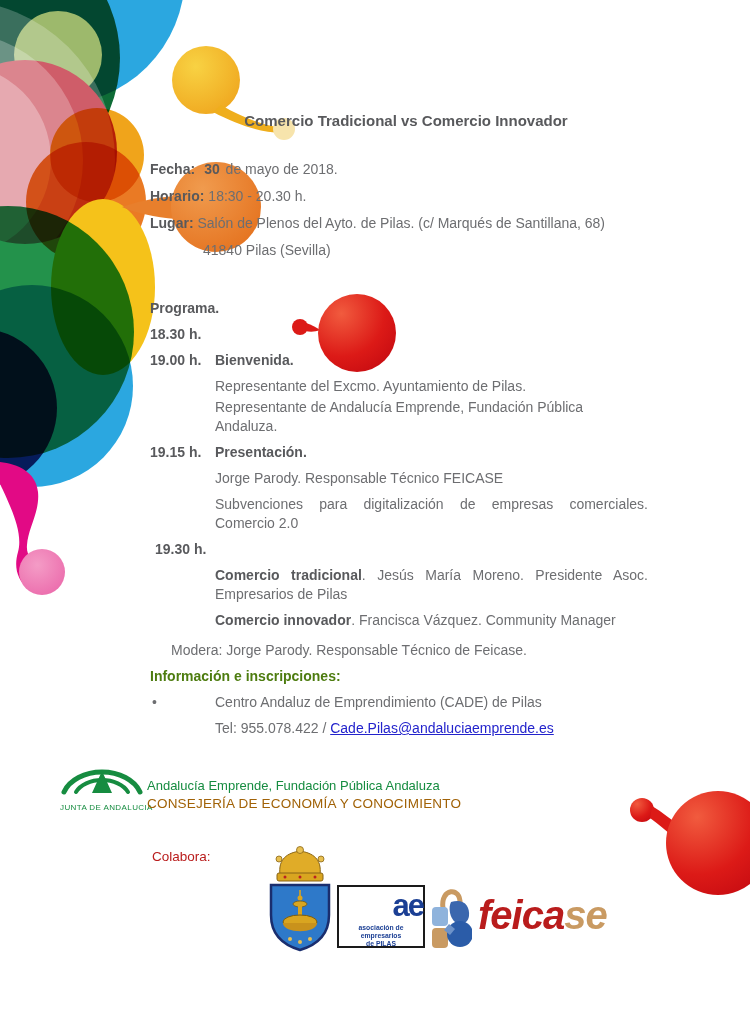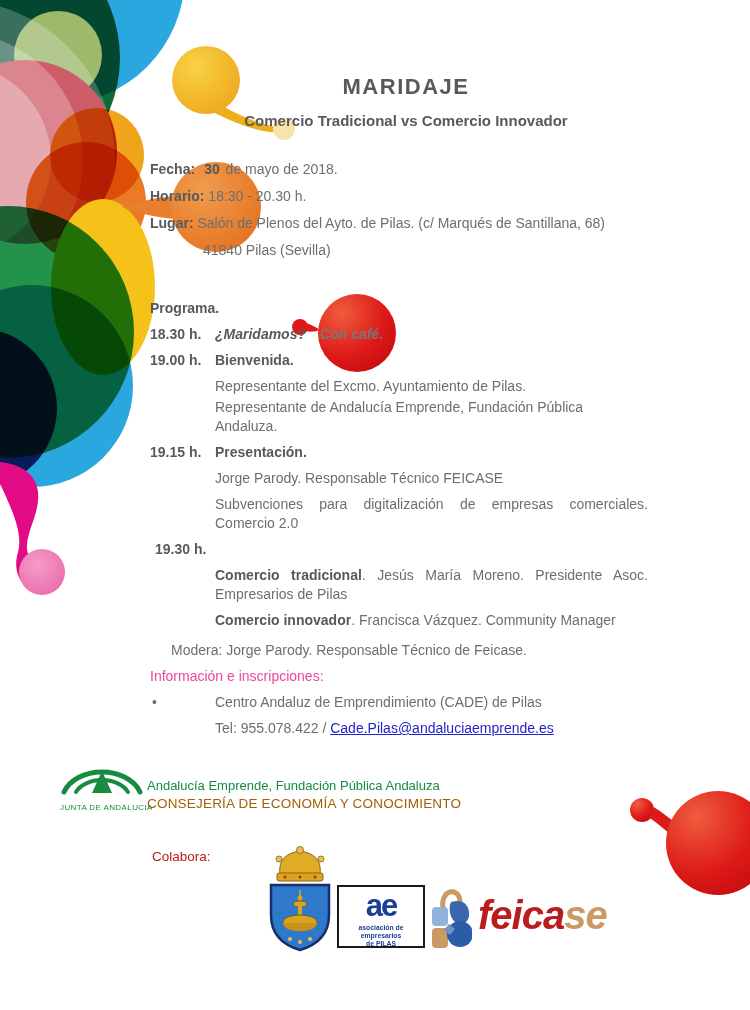--- a/index.html
+++ b/index.html
@@ -30,38 +30,38 @@
   .note{font-style:italic;font-weight:bold;color:#77787C;margin-left:14px;}
   .sub{margin-left:65px;margin-top:7px;line-height:19px;}
   .mt2{margin-top:2px;}
   .mt0{margin-top:0;}
   .just{text-align:justify;text-align-last:justify;}
   .lead{font-weight:bold;color:#58595C;}
 
   .footer{top:641px;left:150px;width:498px;font-size:14px;color:#6D6E71;}
   .f-line{line-height:19px;margin-top:7px;}
   .f-line:first-child{margin-top:0;margin-left:21px;}
-  .info{font-weight:normal;color:#ec4899;}
+  .info{font-weight:bold;color:#4d7c0f;}
   .bullet-row{display:flex;}
   .bullet{flex:0 0 65px;padding-left:2px;box-sizing:border-box;}
   .tel{padding-left:65px;}
   a.email{color:#2323CC;text-decoration:underline;}
 
   .junta{left:60px;top:756px;width:84px;text-align:center;}
   .junta-caption{font-size:8px;color:#168C40;letter-spacing:0.4px;margin-top:1px;white-space:nowrap;}
   .junta-text{left:147px;top:778px;}
   .jt1{font-size:13px;color:#168C40;line-height:16px;}
   .jt2{font-size:13.5px;color:#a16207;font-weight:normal;line-height:20px;letter-spacing:0.2px;}
 
   .colabora{left:152px;top:849px;font-size:13.5px;color:#b91c1c;}
 
   .shield{left:263px;top:845px;}
   .ae-box{left:337px;top:885px;width:88px;height:63px;border:2px solid #1a1a1a;background:#fff;
           box-sizing:border-box;text-align:center;}
-  .ae-mono{font-size:31px;font-weight:bold;color:#1B3F94;line-height:32px;letter-spacing:-2px;margin-top:3px;}
+  .ae-mono{font-size:31px;font-weight:bold;color:#1B3F94;line-height:32px;letter-spacing:-2px;margin-top:3px;text-align:right;}
   .ae-l1{font-size:6.8px;color:#1B3F94;font-weight:bold;line-height:8px;margin-top:2px;}
   .ae-l2{font-size:6.8px;color:#1B3F94;font-weight:bold;line-height:8px;}
 
   .bag{left:430px;top:880px;}
   .feicase{left:478px;top:893px;font-size:40px;font-weight:bold;font-style:italic;letter-spacing:-1px;}
   .fc-blue{color:#b91c1c;}
   .fc-tan{color:#C99A62;}
 </style>
 </head>
 <body>
@@ -125,36 +125,34 @@
       <circle cx="357" cy="333" r="39" fill="url(#gradRed)"></circle>
     </g>
 
     <g>
       <circle cx="642" cy="810" r="12" fill="url(#gradRed)"></circle>
       <path d="M 650,818 C 658,824 666,830 673,837 L 681,827 C 672,820 662,812 652,806 Z" fill="#DC1A17"></path>
       <circle cx="718" cy="843" r="52" fill="url(#gradRed)"></circle>
     </g>
   </svg>
 
-  <div class="z title">MARIDAJE</div>
   <div class="z subtitle">Comercio Tradicional vs Comercio Innovador</div>
 
   <div class="z details">
     <div><span class="lbl">Fecha:</span><span class="lbl day">30</span> <span>de mayo de 2018.</span></div>
     <div><span class="lbl">Horario:</span> <span>18:30 - 20.30 h.</span></div>
     <div class="d-nowrap"><span class="lbl">Lugar:</span> <span>Salón de Plenos del Ayto. de Pilas. (c/ Marqués de Santillana, 68)</span></div>
     <div class="d-indent">41840 Pilas (Sevilla)</div>
   </div>
 
   <div class="z program">
     <div class="p-heading">Programa.</div>
 
     <div class="row">
       <div class="time">18.30 h.</div>
-      <div class="pbody"><span class="ptitle italic">¿Maridamos?</span><span class="note">Con café.</span></div>
     </div>
 
     <div class="row">
       <div class="time">19.00 h.</div>
       <div class="pbody ptitle">Bienvenida.</div>
     </div>
     <div class="sub">Representante del Excmo. Ayuntamiento de Pilas.</div>
     <div class="sub mt2">Representante de Andalucía Emprende, Fundación Pública Andaluza.</div>
 
     <div class="row">

